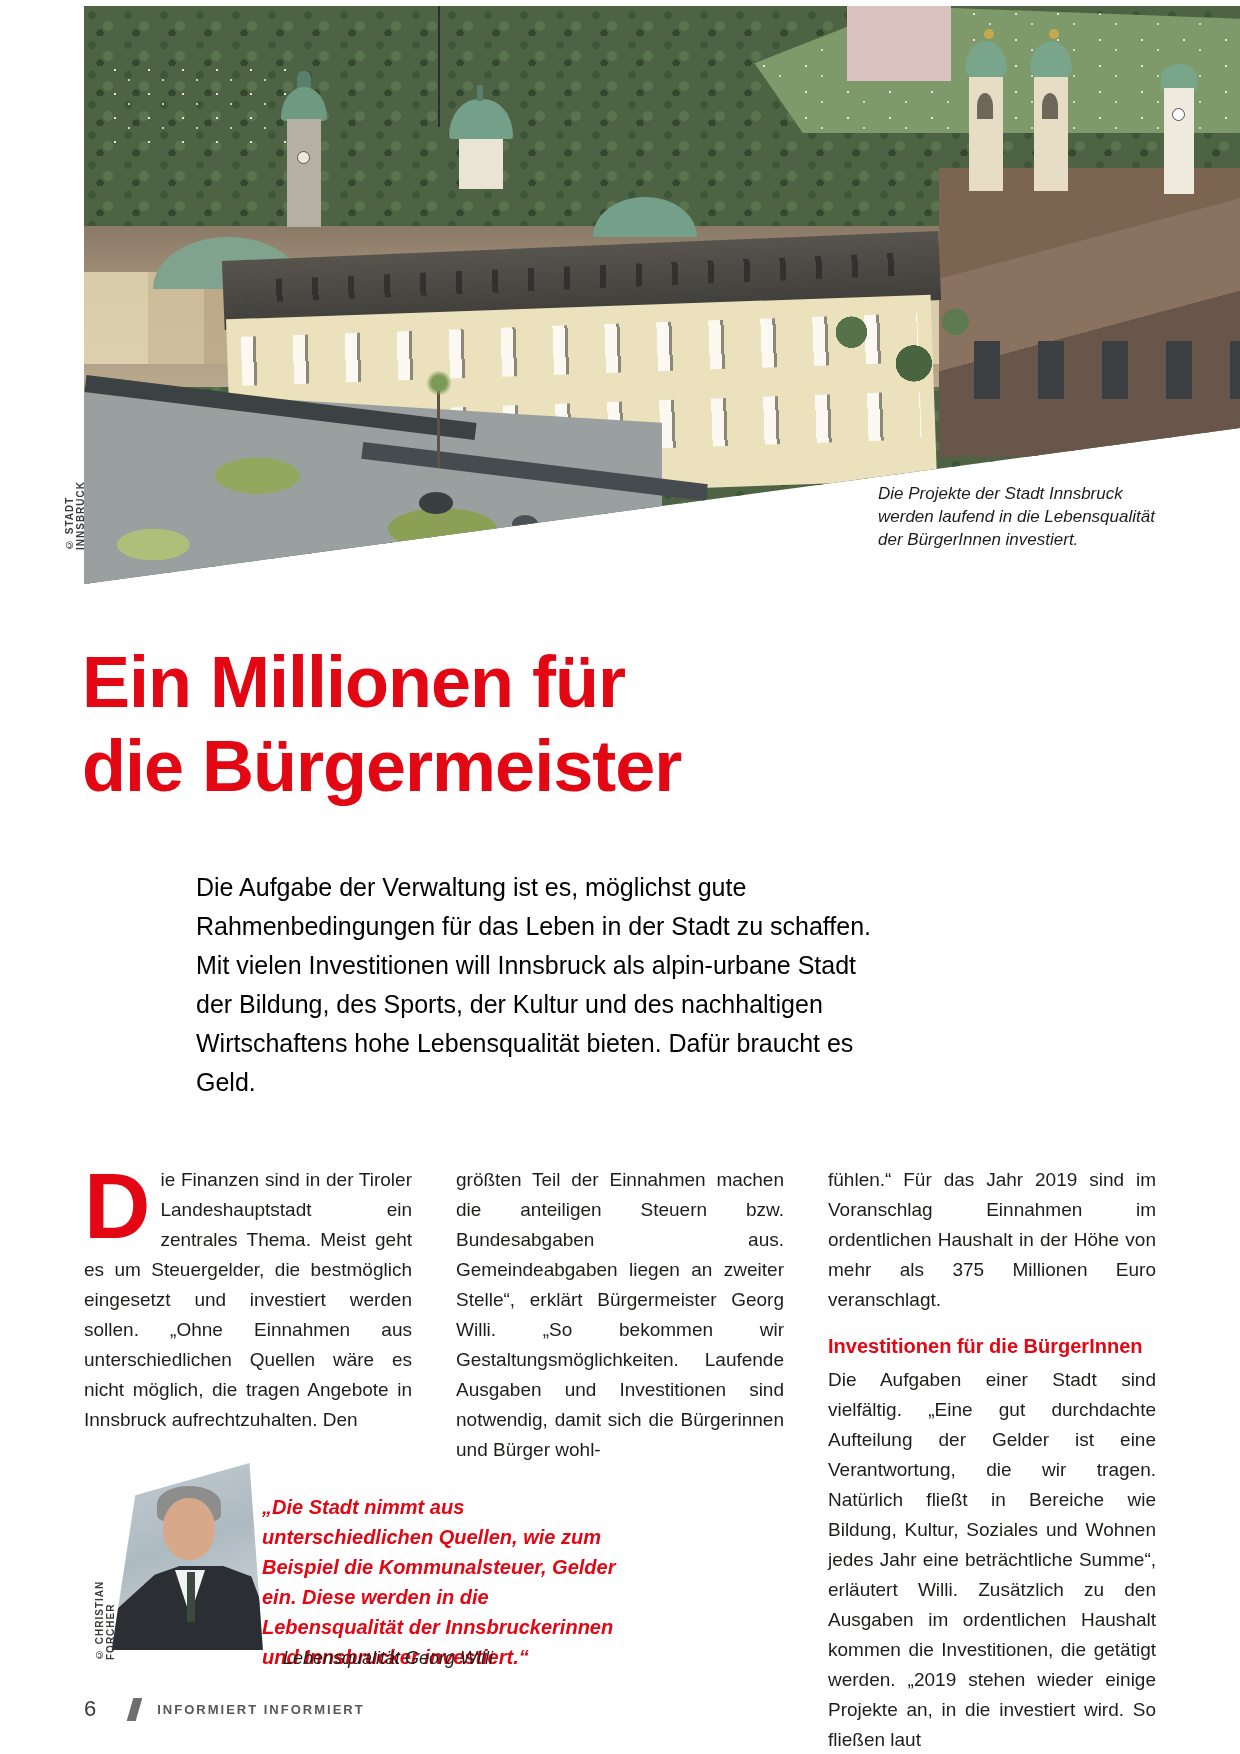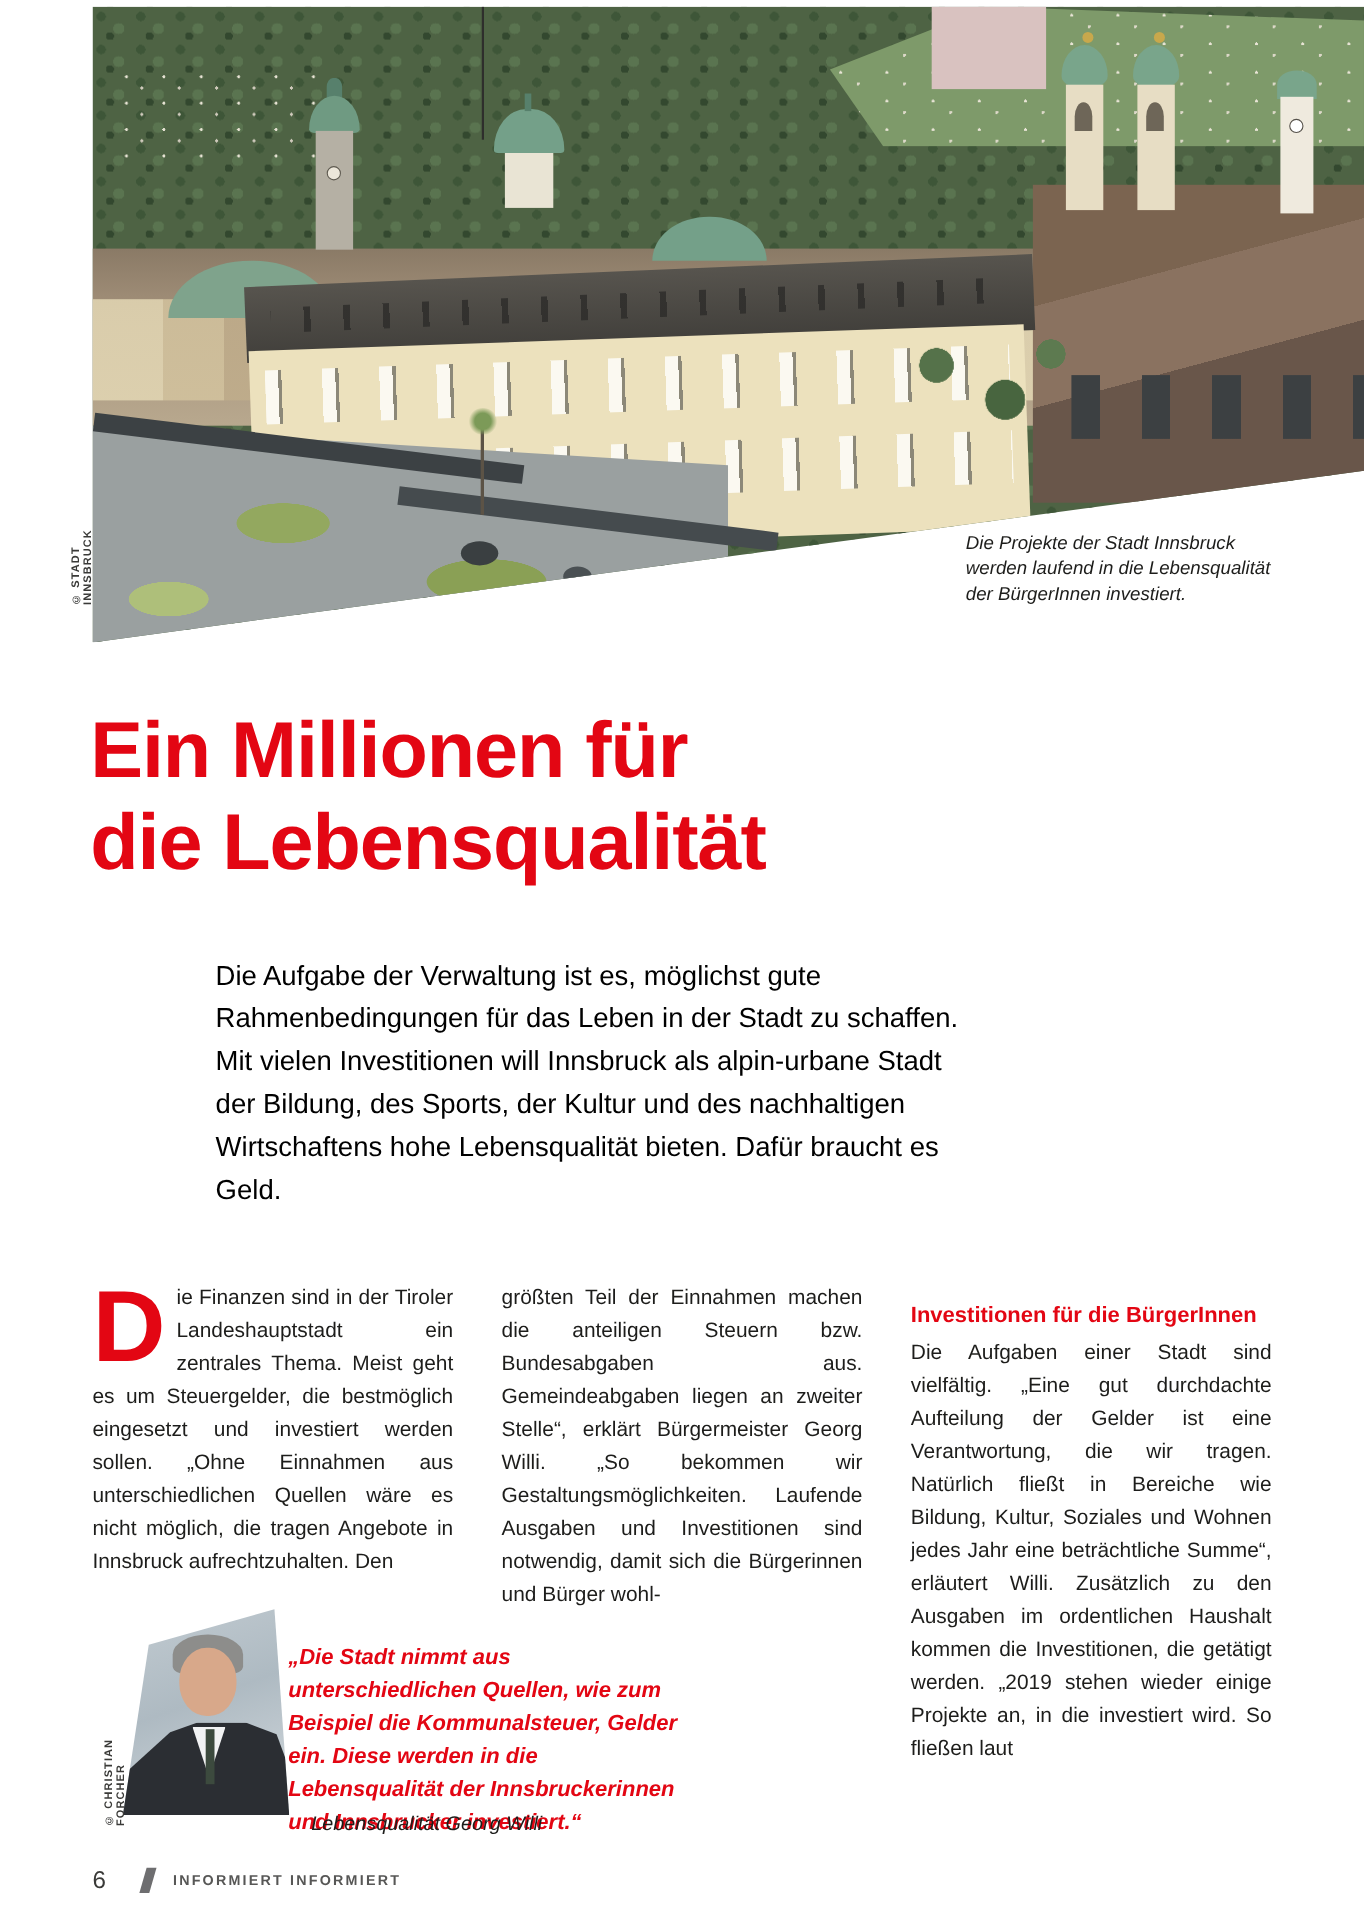--- a/index.html
+++ b/index.html
@@ -183,33 +183,34 @@
     <div class="terrace-tree"></div>
     <div class="planter-1"></div>
     <div class="planter-2"></div>
   </div>
 
   <div class="v-credit credit-top">© STADT INNSBRUCK</div>
   <div class="hero-caption">Die Projekte der Stadt Innsbruck werden laufend in die Lebensqualität der BürgerInnen investiert.</div>
 
   <h1 class="headline">
     <span>Ein Millionen für</span><br>
-    <span>die Lebensqualität</span>
+    <span>die Bürgermeister</span>
   </h1>
 
   <p class="lead">Die Aufgabe der Verwaltung ist es, möglichst gute Rahmenbedingungen für das Leben in der Stadt zu schaffen. Mit vielen Investitionen will Innsbruck als alpin-urbane Stadt der Bildung, des Sports, der Kultur und des nachhaltigen Wirtschaftens hohe Lebensqualität bieten. Dafür braucht es Geld.</p>
 
   <div class="bodycols">
     <div class="col">
       <span class="dropcap">D</span><span>ie Finanzen sind in der Tiroler Landeshauptstadt ein zentrales Thema. Meist geht es um Steuergelder, die bestmöglich eingesetzt und investiert werden sollen. „Ohne Einnahmen aus unterschiedlichen Quellen wäre es nicht möglich, die tragen Angebote in Innsbruck aufrechtzuhalten. Den</span>
     </div>
     <div class="col">
       <span>größten Teil der Einnahmen machen die anteiligen Steuern bzw. Bundesabgaben aus. Gemeindeabgaben liegen an zweiter Stelle“, erklärt Bürgermeister Georg Willi. „So bekommen wir Gestaltungsmöglichkeiten. Laufende Ausgaben und Investitionen sind notwendig, damit sich die Bürgerinnen und Bürger wohl-</span>
     </div>
     <div class="col">
+      <span>fühlen.“ Für das Jahr 2019 sind im Voranschlag Einnahmen im ordentlichen Haushalt in der Höhe von mehr als 375 Millionen Euro veranschlagt.</span>
       <div class="subhead">Investitionen für die BürgerInnen</div>
       <span>Die Aufgaben einer Stadt sind vielfältig. „Eine gut durchdachte Aufteilung der Gelder ist eine Verantwortung, die wir tragen. Natürlich fließt in Bereiche wie Bildung, Kultur, Soziales und Wohnen jedes Jahr eine beträchtliche Summe“, erläutert Willi. Zusätzlich zu den Ausgaben im ordentlichen Haushalt kommen die Investitionen, die getätigt werden. „2019 stehen wieder einige Projekte an, in die investiert wird. So fließen laut</span>
     </div>
   </div>
 
   <div class="portrait">
     <div class="hair"></div>
     <div class="face"></div>
     <div class="suit"></div>
     <div class="shirt"></div>

